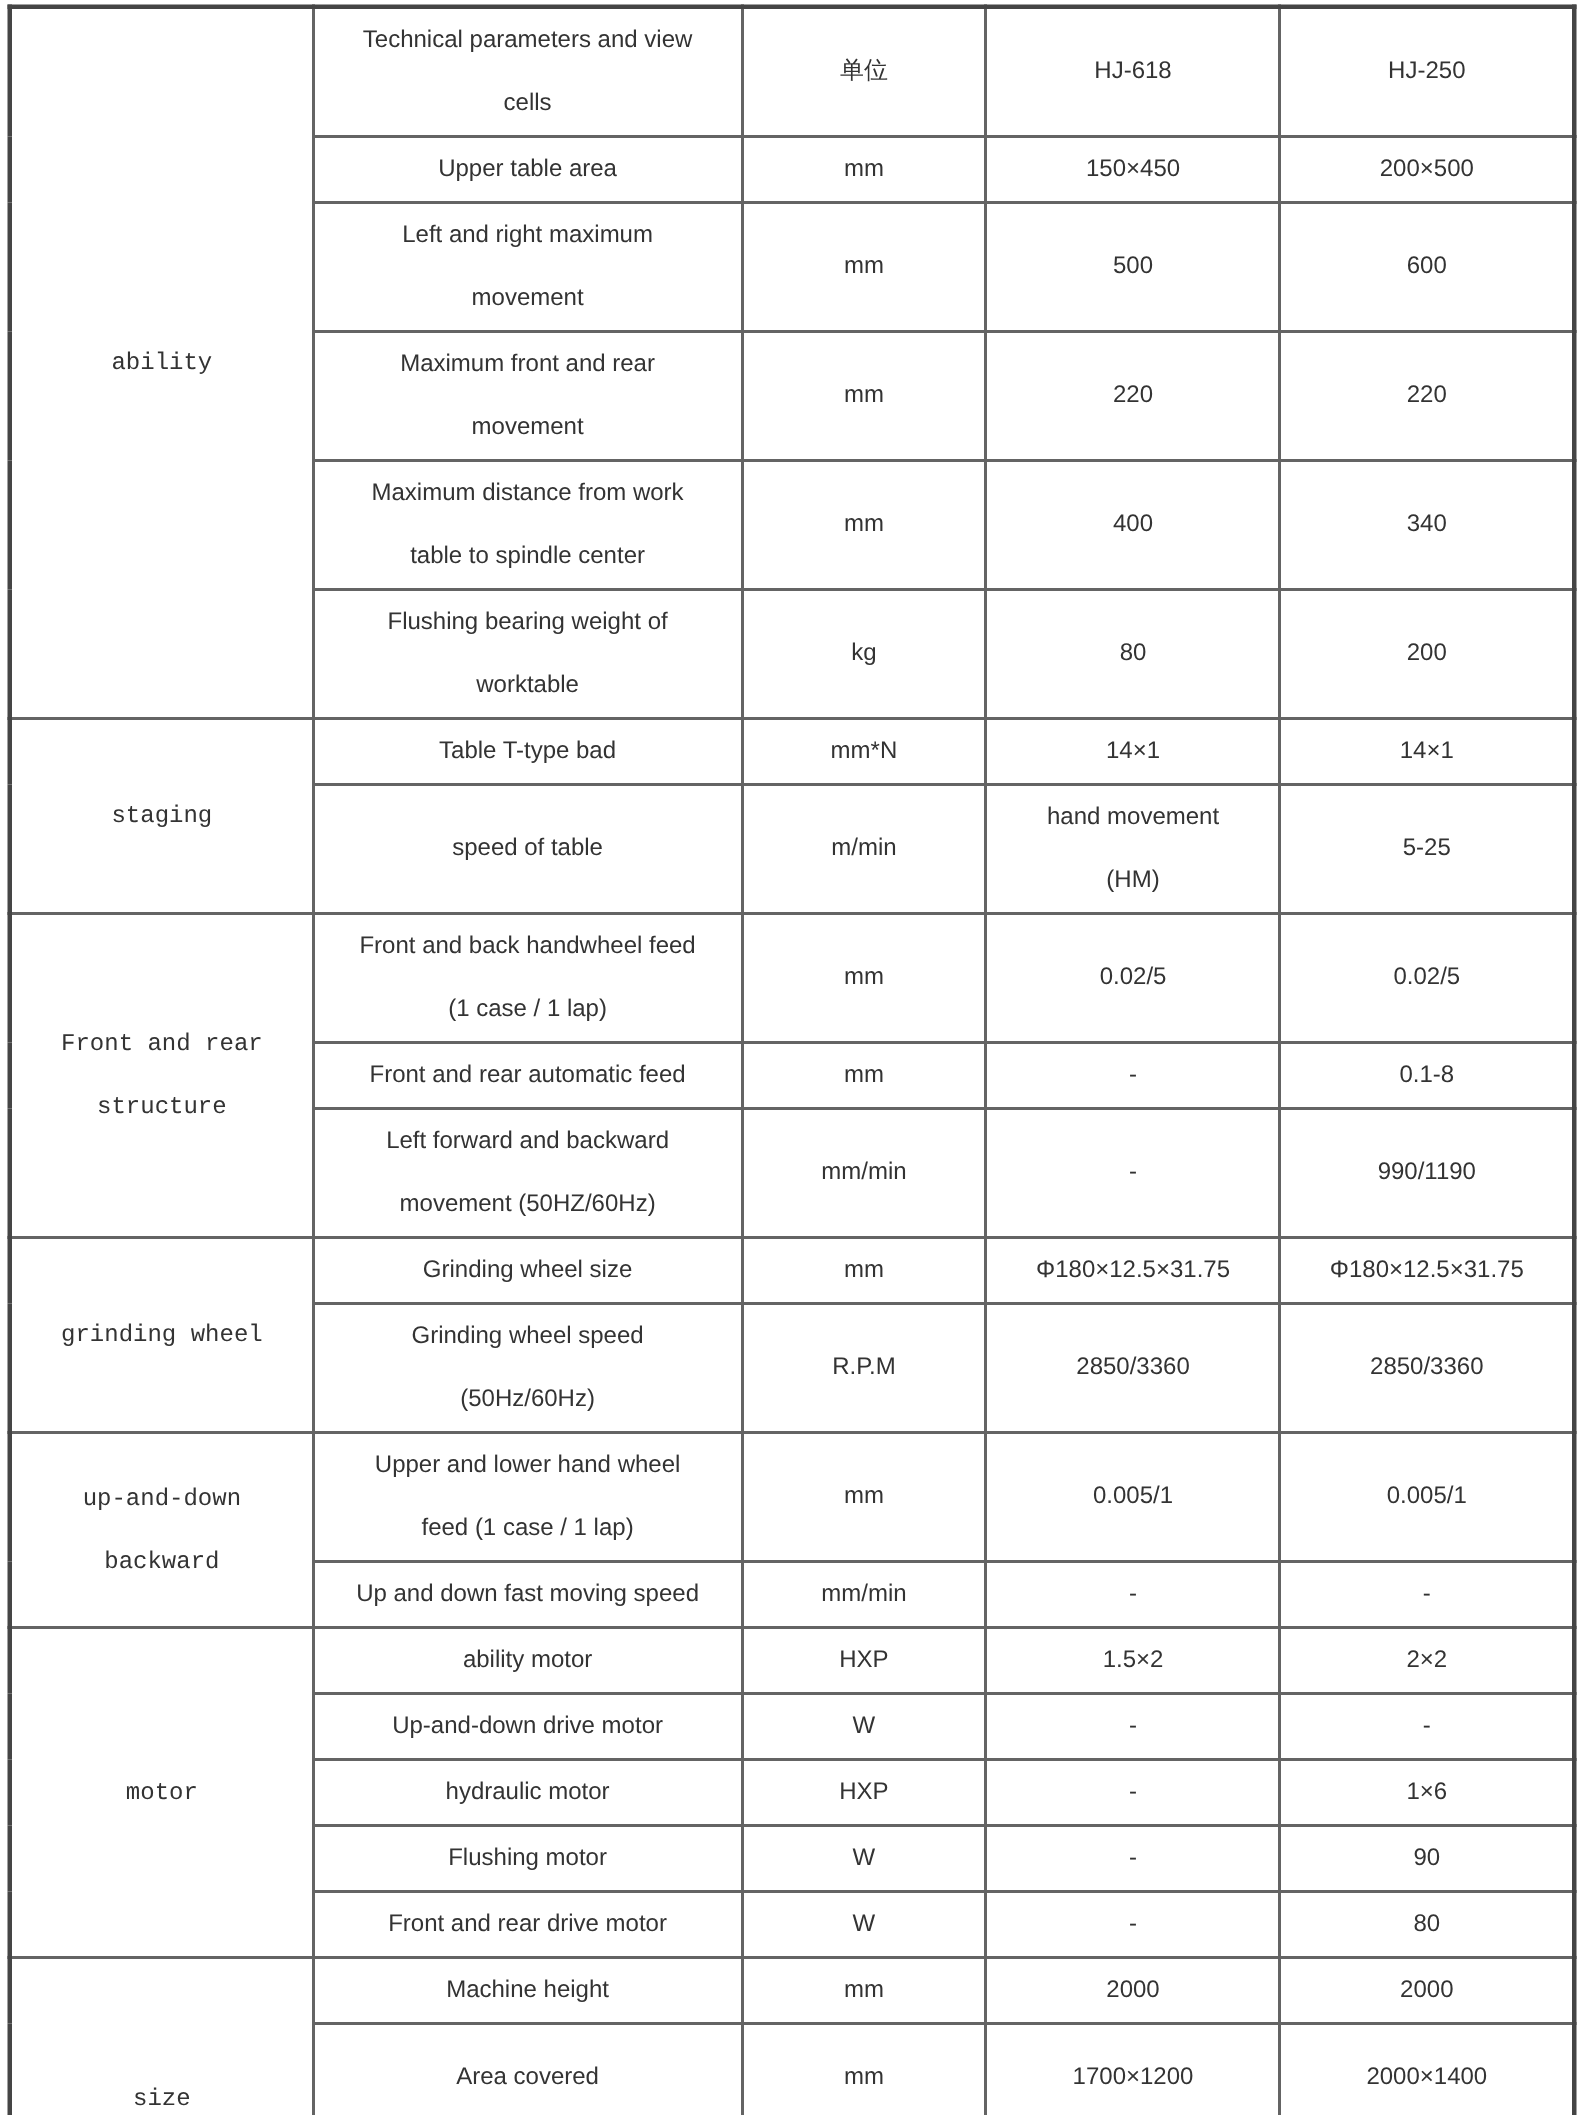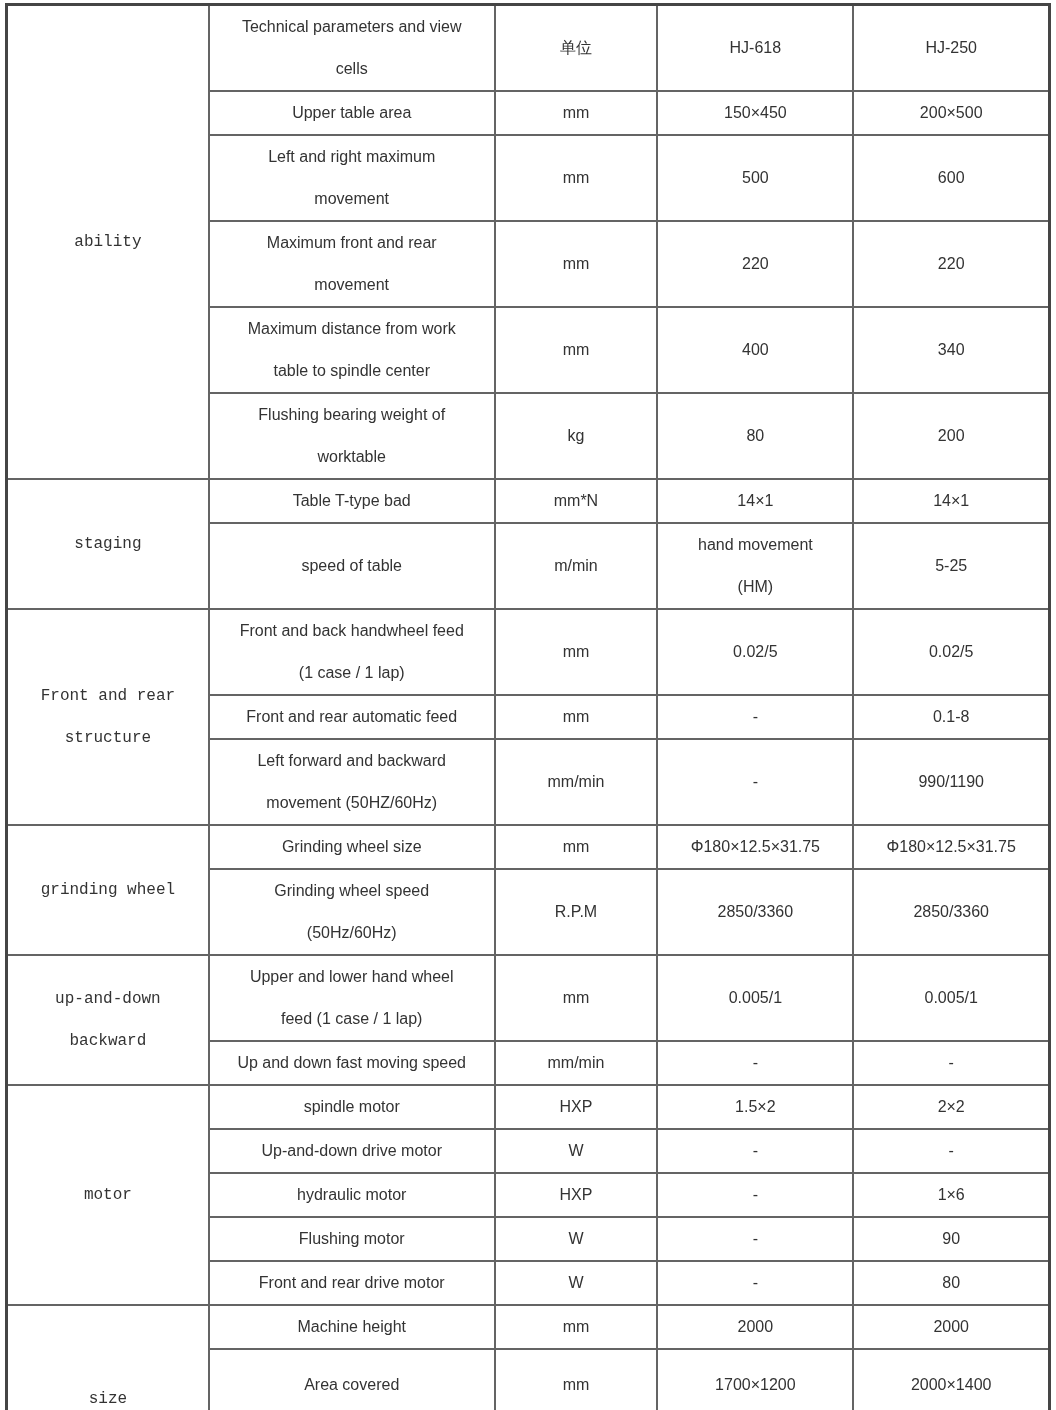--- a/index.html
+++ b/index.html
@@ -163,21 +163,21 @@
     </tr>
     <tr class="h-single">
       <td>Up and down fast moving speed</td>
       <td>mm/min</td>
       <td>-</td>
       <td>-</td>
     </tr>
 
     <tr class="sec h-single">
       <td class="cat" rowspan="5">motor</td>
-      <td>spindle motor</td>
+      <td>ability motor</td>
       <td>HXP</td>
       <td>1.5×2</td>
       <td>2×2</td>
     </tr>
     <tr class="h-single">
       <td>Up-and-down drive motor</td>
       <td>W</td>
       <td>-</td>
       <td>-</td>
     </tr>

